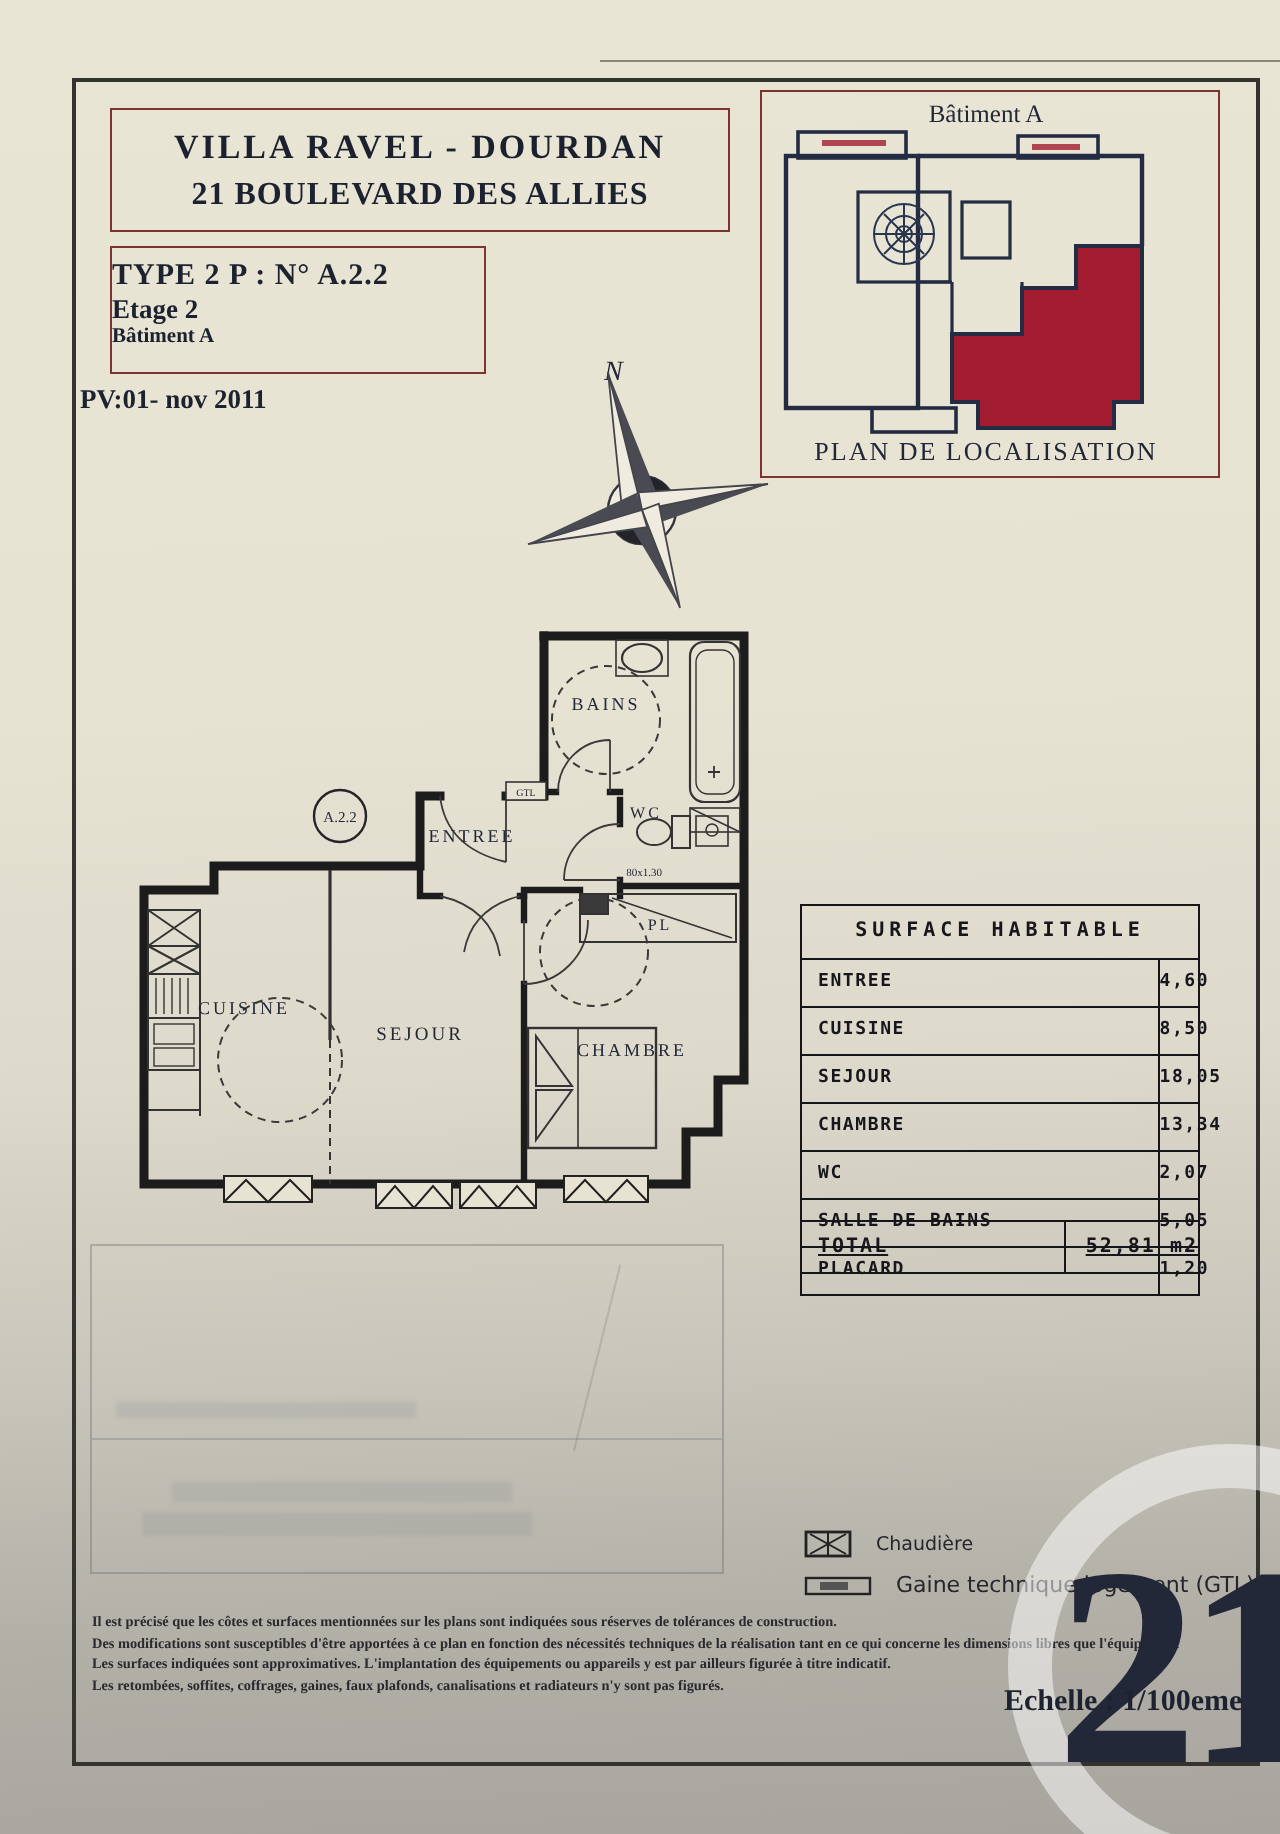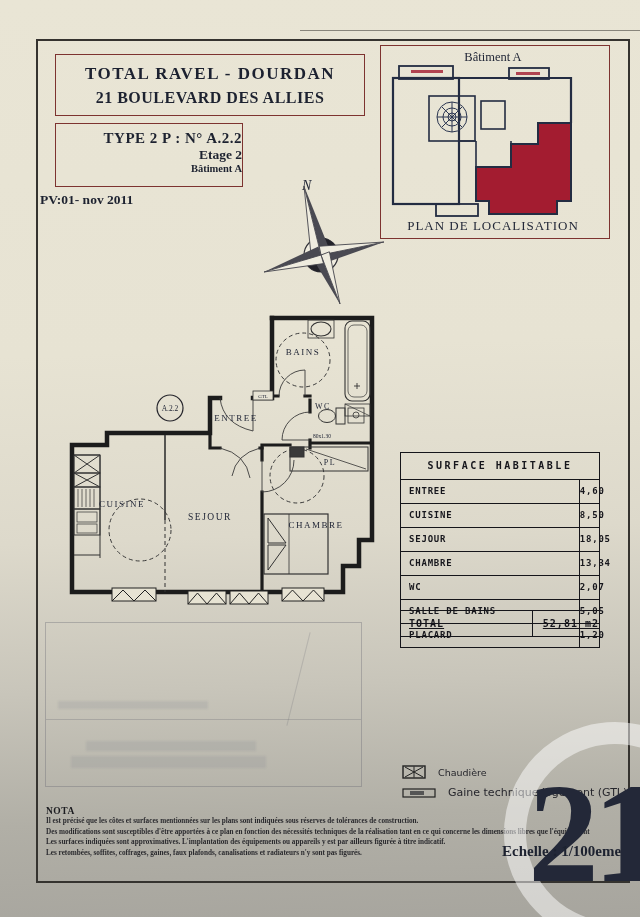--- a/index.html
+++ b/index.html
@@ -8,21 +8,21 @@
         font-family:"Liberation Serif",serif;color:#1d2230;}
   .abs{position:absolute;}
   
   .frame{left:36px;top:39px;width:590px;height:840px;border:2px solid #35332f;}
   .topline{left:300px;top:30px;width:340px;height:0;border-top:1.5px solid rgba(85,82,75,.65);}
   
   .redbox{border:1.5px solid #7d3330;}
   .titlebox{left:55px;top:54px;width:308px;height:60px;text-align:center;}
   .title-main{margin-top:9px;font-size:17px;font-weight:bold;letter-spacing:1.5px;color:#1c2130;}
   .title-addr{margin-top:5px;font-size:16px;font-weight:bold;letter-spacing:.5px;}
-  .typebox{left:55px;top:123px;width:186px;height:62px;text-align:right;}
+  .typebox{left:55px;top:123px;width:186px;height:62px;text-align:left;}
   .type-line{margin-top:6px;font-size:15px;font-weight:bold;letter-spacing:.5px;}
   .etage-line{font-size:13.5px;font-weight:bold;}
   .bat-line{font-size:10.5px;font-weight:bold;}
   .pvdate{left:40px;top:192px;font-size:13.5px;font-weight:bold;}
   
   .locbox{left:380px;top:45px;width:228px;height:192px;}
   .locbox svg{position:absolute;left:0;top:0;}
   
   .stable{left:400px;top:452px;width:198px;border:1.6px solid #15151a;
           font-family:"DejaVu Sans Mono",monospace;font-weight:bold;color:#16161c;}
@@ -60,21 +60,21 @@
 </style>
 </head>
 <body>
 
 <div id="page">
 
   <div class="abs topline"></div>
   <div class="abs frame"></div>
 
   <div class="abs redbox titlebox">
-    <div class="title-main">TOTAL RAVEL - DOURDAN</div>
+    <div class="title-main">VILLA RAVEL - DOURDAN</div>
     <div class="title-addr">21 BOULEVARD DES ALLIES</div>
   </div>
   <div class="abs redbox typebox">
     <div class="type-line">TYPE 2 P : N° A.2.2</div>
     <div class="etage-line">Etage 2</div>
     <div class="bat-line">Bâtiment A</div>
   </div>
   <div class="abs pvdate">PV:01- nov 2011</div>
 
   <svg class="abs" style="left:258px;top:172px;" width="135" height="140" viewBox="0 0 135 140">
@@ -279,21 +279,20 @@
     <div class="legrow">
       <svg class="legsym" width="34" height="10" viewBox="0 0 34 10">
         <rect x="1" y="1" width="32" height="8" fill="none" stroke="#222" stroke-width="1.2"></rect>
         <rect x="8" y="3" width="14" height="4" fill="#555"></rect>
       </svg>
       <span class="leglab2">Gaine technique logement (GTL)</span>
     </div>
   </div>
 
   <div class="abs nota">
-    <div class="nota-title">NOTA</div>
     <div class="nota-line">Il est précisé que les côtes et surfaces mentionnées sur les plans sont indiquées sous réserves de tolérances de construction.</div>
     <div class="nota-line">Des modifications sont susceptibles d'être apportées à ce plan en fonction des nécessités techniques de la réalisation tant en ce qui concerne les dimensions libres que l'équipement</div>
     <div class="nota-line">Les surfaces indiquées sont approximatives. L'implantation des équipements ou appareils y est par ailleurs figurée à titre indicatif.</div>
     <div class="nota-line">Les retombées, soffites, coffrages, gaines, faux plafonds, canalisations et radiateurs n'y sont pas figurés.</div>
   </div>
 
   <div class="abs echelle">Echelle : 1/100eme</div>
 
   <svg class="abs wm" width="260" height="260" viewBox="0 0 260 260">
     <circle cx="155" cy="145" r="100" fill="none" stroke="rgba(255,255,255,0.5)" stroke-width="22" stroke-dasharray="500 128" transform="rotate(95 155 145)"></circle>

